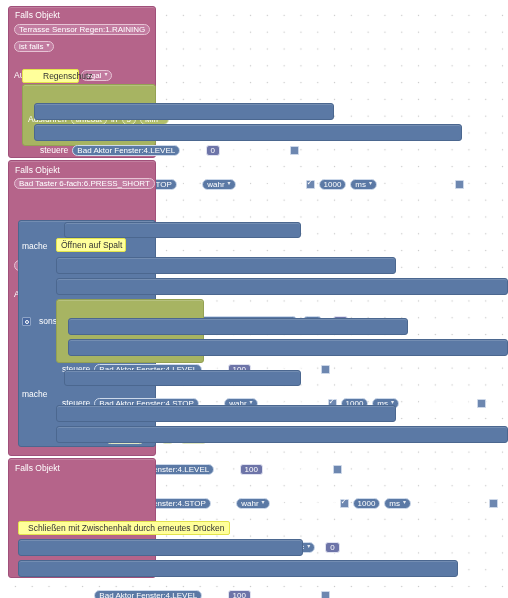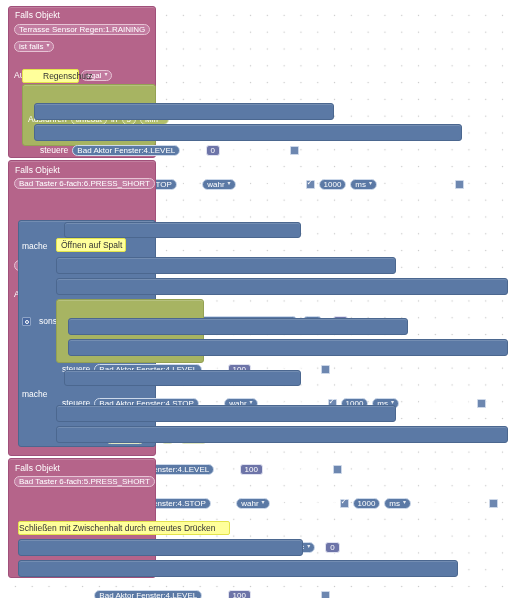--- a/index.html
+++ b/index.html
@@ -377,25 +377,22 @@
     <span class="cbx"></span>
   </div>
 
   <div class="blk b-blue" style="left:56px;top:426px;width:452px;height:17px;"></div>
 
   <div class="blk hat" style="left:8px;top:458px;width:148px;height:120px;"></div>
 
   <div class="blk" style="left:15px;top:462px;">
     <span class="lbl">Falls Objekt</span>
   </div>
-  <div class="blk" style="left:14px;top:476px;">
-    <span class="chip chip-pink">Bad Taster 6-fach:5.PRESS_SHORT</span>
-  </div>
-
-  <div class="blk b-comment" style="left:18px;top:521px;width:212px;height:14px;display:flex;align-items:center;padding-left:0;">
+
+  <div class="blk b-comment" style="left:18px;top:521px;width:212px;height:14px;display:flex;align-items:center;padding-left:9px;">
     <span>Schließen mit Zwischenhalt durch erneutes Drücken</span>
   </div>
 
   <div class="blk b-blue" style="left:18px;top:539px;width:285px;height:17px;"></div>
 
   <div class="blk b-blue" style="left:18px;top:560px;width:440px;height:17px;"></div>
 
 </div>
 
 </body></html>

